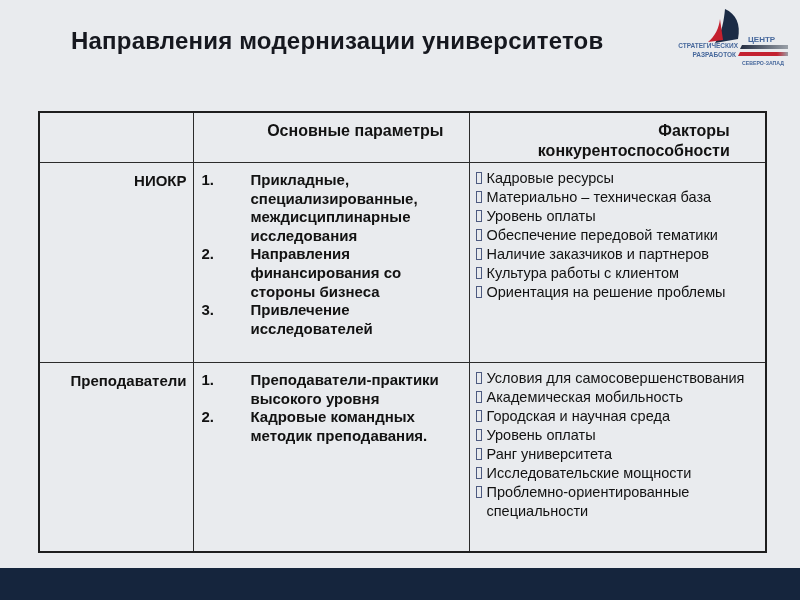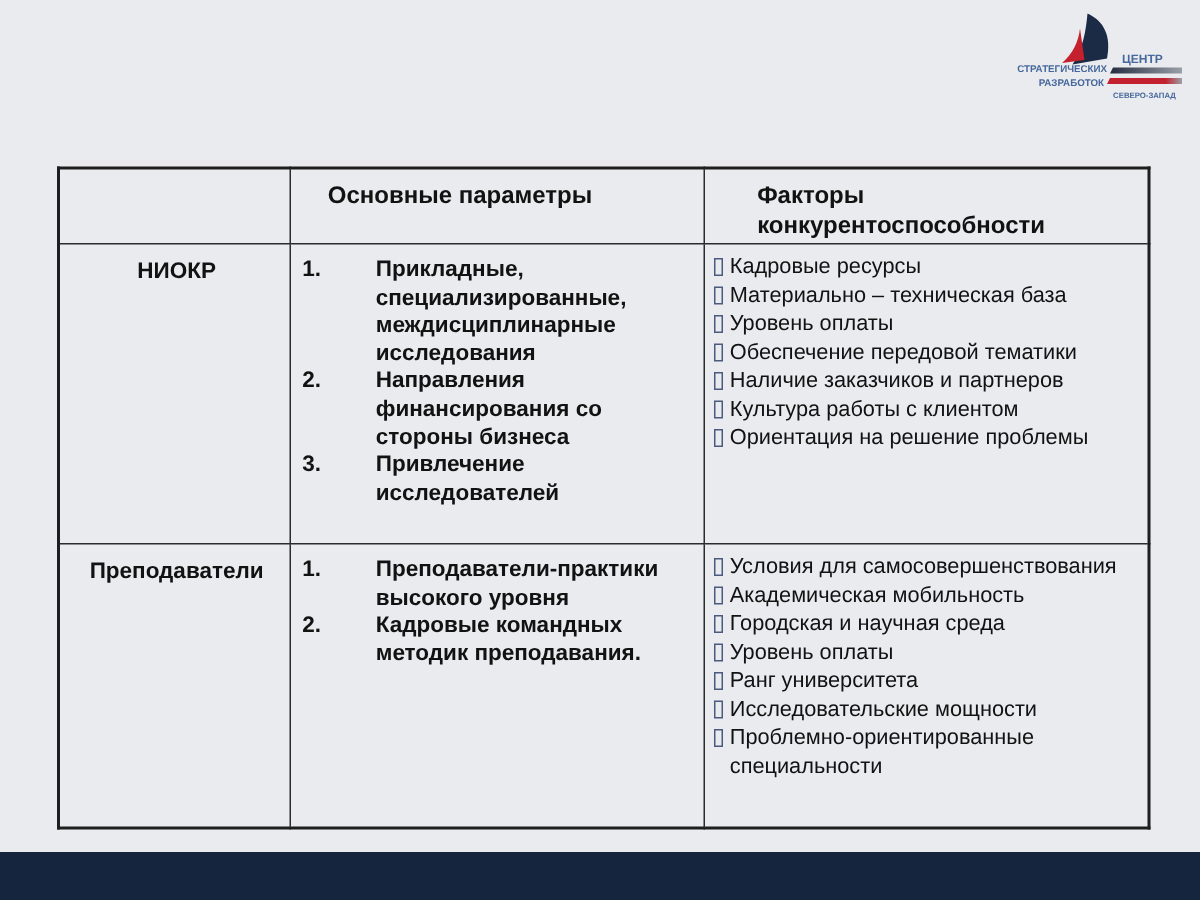--- a/index.html
+++ b/index.html
@@ -36,32 +36,32 @@
   }
   .matrix th, .matrix td {
     border: 1.5px solid #2b2b2b;
     vertical-align: top;
     background: #e9ebee;
   }
   .matrix { border: 2.5px solid #1e1e1e; }
   .matrix thead tr { height: 50px; }
   .matrix thead th {
     font-size: 16px; font-weight: bold;
-    text-align: left;
+    text-align: right;
     padding-top: 8px;
     line-height: 1.28;
   }
   .th-inner { max-width: 225px; margin: 0 auto; }
   .row-niokr { height: 200px; }
   .row-teachers { height: 190px; }
 
   .label-cell {
     padding: 9px 6px 0 9px;
     font-size: 15px; font-weight: bold;
-    text-align: center;
+    text-align: right;
   }
 
   ol.params {
     list-style: none;
     padding: 8px 8px 0 6px;
     font-size: 15px; font-weight: bold;
     line-height: 1.24;
   }
   .param-li { display: flex; }
   .param-n { flex: 0 0 51px; padding-left: 2px; }
@@ -99,20 +99,21 @@
     font-size: 10px;
     color: #f0d8da;
     letter-spacing: 0.4px;
   }
 </style>
 </head>
 <body>
 
 <div class="slide">
 
+  <h1 class="title">Направления модернизации университетов</h1>
 
   <div class="logo">
     <svg width="126" height="66" viewBox="0 0 126 66">
       <defs>
         <linearGradient id="g1" x1="0" y1="0" x2="1" y2="0">
           <stop offset="0" stop-color="#232c40"></stop>
           <stop offset="1" stop-color="#9aa0a8"></stop>
         </linearGradient>
         <linearGradient id="g2" x1="0" y1="0" x2="1" y2="0">
           <stop offset="0" stop-color="#c32130"></stop>

